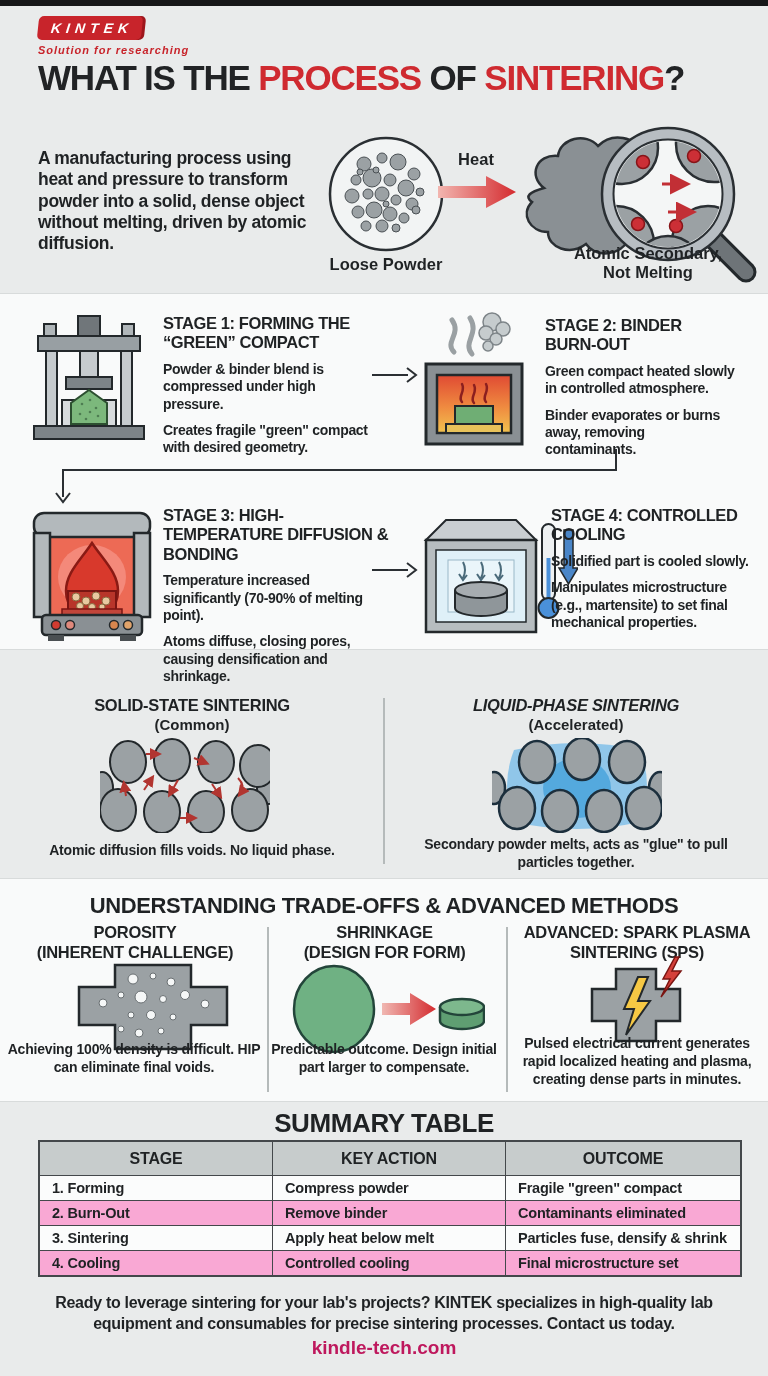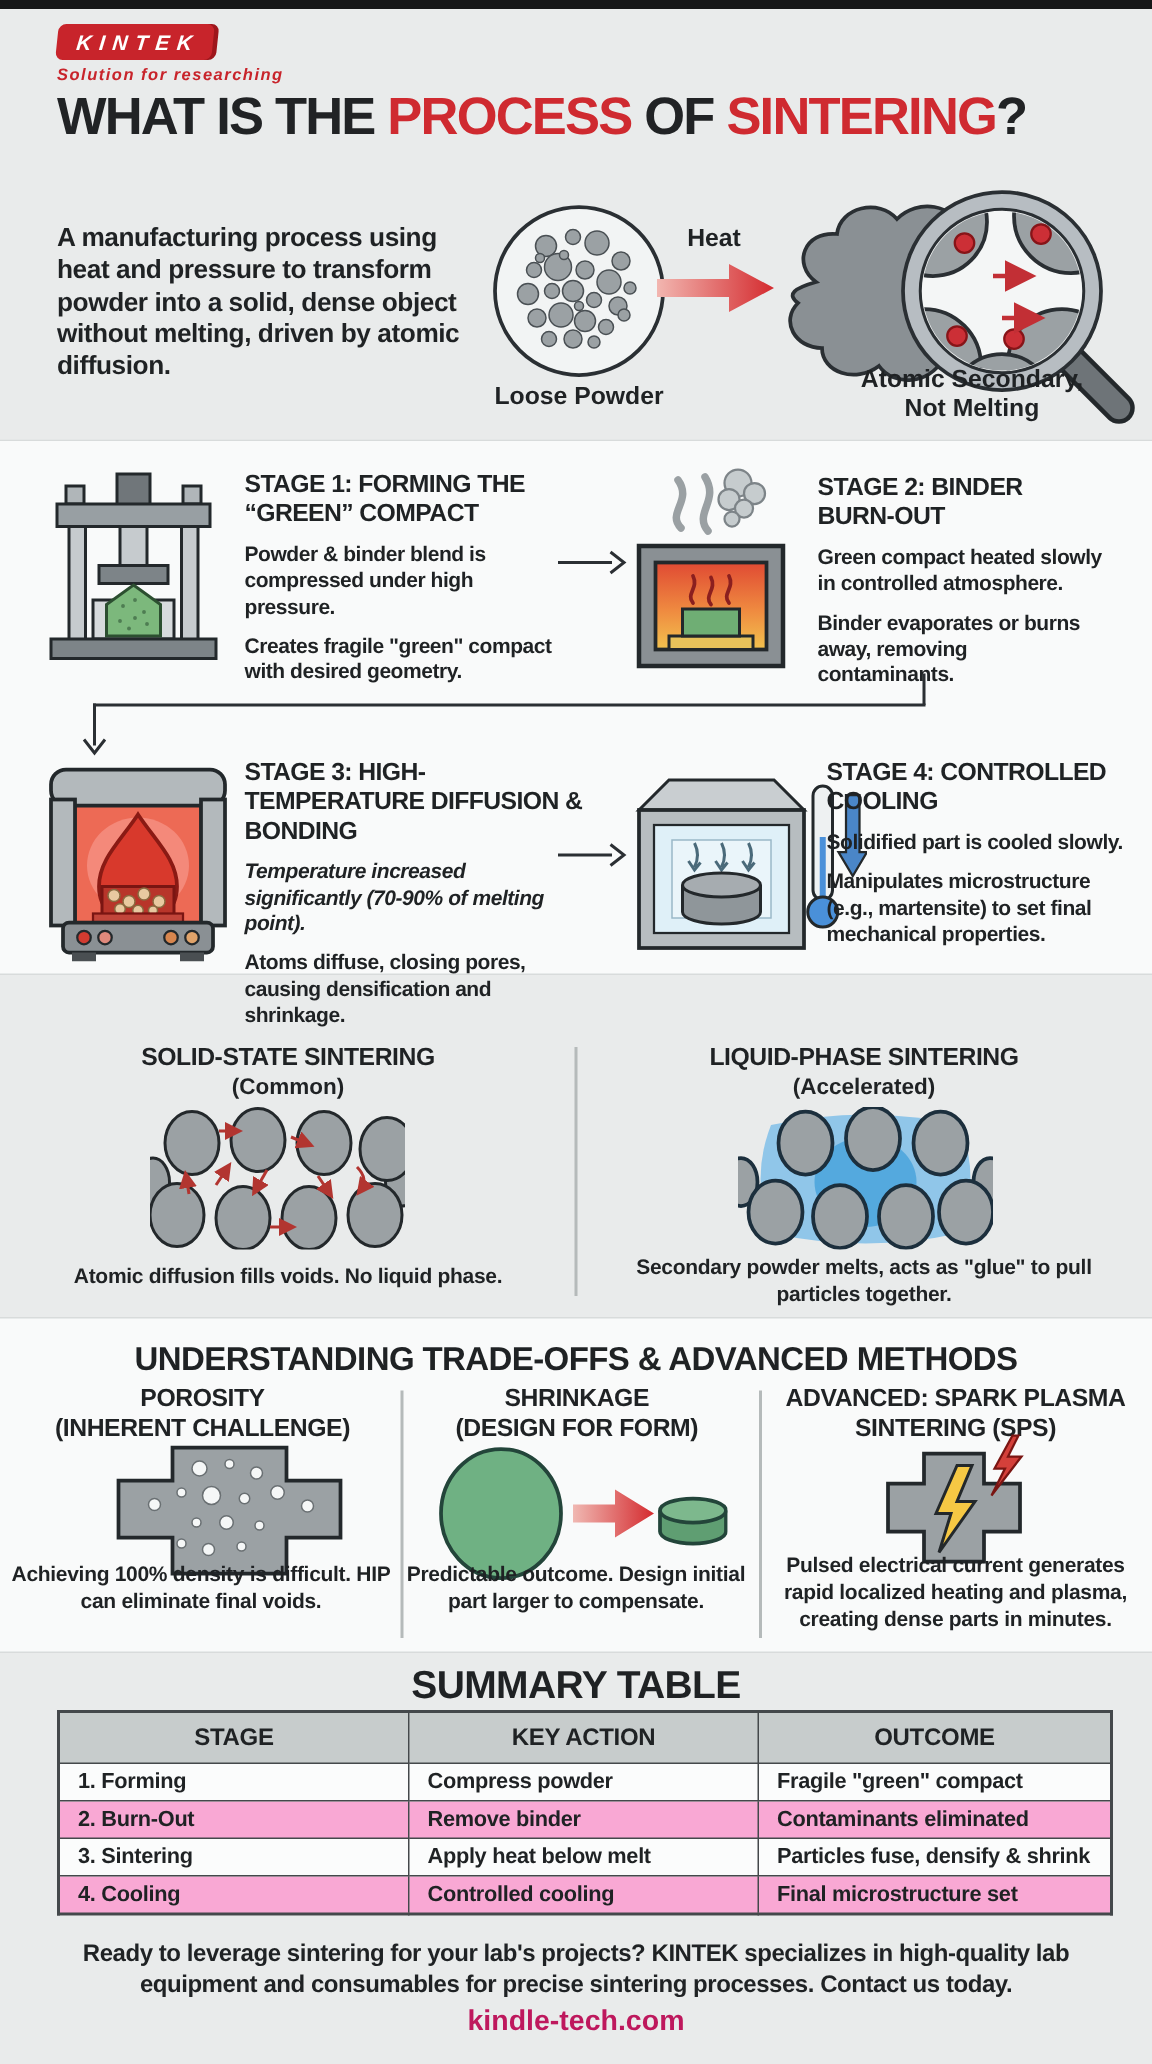--- a/index.html
+++ b/index.html
@@ -259,21 +259,21 @@
           <circle cx="28" cy="116" r="4.5" fill="#d23b30" stroke="#23282b" stroke-width="1.5"></circle>
           <circle cx="42" cy="116" r="4.5" fill="#e0897c" stroke="#23282b" stroke-width="1.5"></circle>
           <circle cx="86" cy="116" r="4.5" fill="#d8864e" stroke="#23282b" stroke-width="1.5"></circle>
           <circle cx="100" cy="116" r="4.5" fill="#e0a36a" stroke="#23282b" stroke-width="1.5"></circle>
           <rect x="20" y="126" width="16" height="6" fill="#4a4f52"></rect>
             <rect x="92" y="126" width="16" height="6" fill="#4a4f52"></rect>
         </svg>
       </div>
       <div class="abs stage-text" style="left:163px;top:212px;width:235px;">
         <div class="stage-title" style="width:235px;">STAGE 3: HIGH-TEMPERATURE DIFFUSION &amp; BONDING</div>
-        <p style="width:208px;font-style:italic;">Temperature increased significantly (70-90% of melting point).</p>
+        <p style="width:208px;">Temperature increased significantly (70-90% of melting point).</p>
         <p style="width:222px;">Atoms diffuse, closing pores, causing densification and shrinkage.</p>
       </div>
     </div>
 
     <div class="abs" style="left:370px;top:265px;">
       <svg width="50" height="22" viewBox="0 0 50 22">
         <path d="M2,11 H38 M37,4 L46,11 L37,18" stroke="#2b2f33" stroke-width="2" fill="none"></path>
       </svg>
     </div>
 
@@ -339,21 +339,21 @@
             <path d="M138,40 q8,8 2,16" marker-end="url(#raS)"></path>
             <path d="M26,58 l-2,-12" marker-end="url(#raS)"></path>
             <path d="M80,80 h14" marker-end="url(#raS)"></path>
           </g>
         </svg>
       </div>
       <div class="caption" style="left:27px;top:194px;width:330px;">Atomic diffusion fills voids. No liquid phase.</div>
     </div>
 
     <div>
-      <div class="col-title" style="left:384px;top:48px;width:384px;">LIQUID-PHASE SINTERING</div>
+      <div class="col-title" style="left:384px;top:48px;width:384px;font-style:italic;">LIQUID-PHASE SINTERING</div>
       <div class="col-sub" style="left:384px;top:68px;width:384px;">(Accelerated)</div>
       <div class="abs" style="left:492px;top:90px;">
         <svg width="170" height="95" viewBox="0 0 170 95">
           <path d="M22,12 Q8,48 22,84 Q85,98 148,84 Q162,48 148,12 Q85,-2 22,12 Z" fill="#90c6e9"></path>
           <ellipse cx="85" cy="50" rx="34" ry="30" fill="#4aa3dc" opacity="0.85"></ellipse>
           <g fill="#9ba1a4" stroke="#1c2f3d" stroke-width="2.5">
             <ellipse cx="2" cy="50" rx="11" ry="16"></ellipse>
               <ellipse cx="168" cy="50" rx="11" ry="16"></ellipse>
             <ellipse cx="45" cy="24" rx="18" ry="21"></ellipse>
               <ellipse cx="90" cy="21" rx="18" ry="21"></ellipse>

